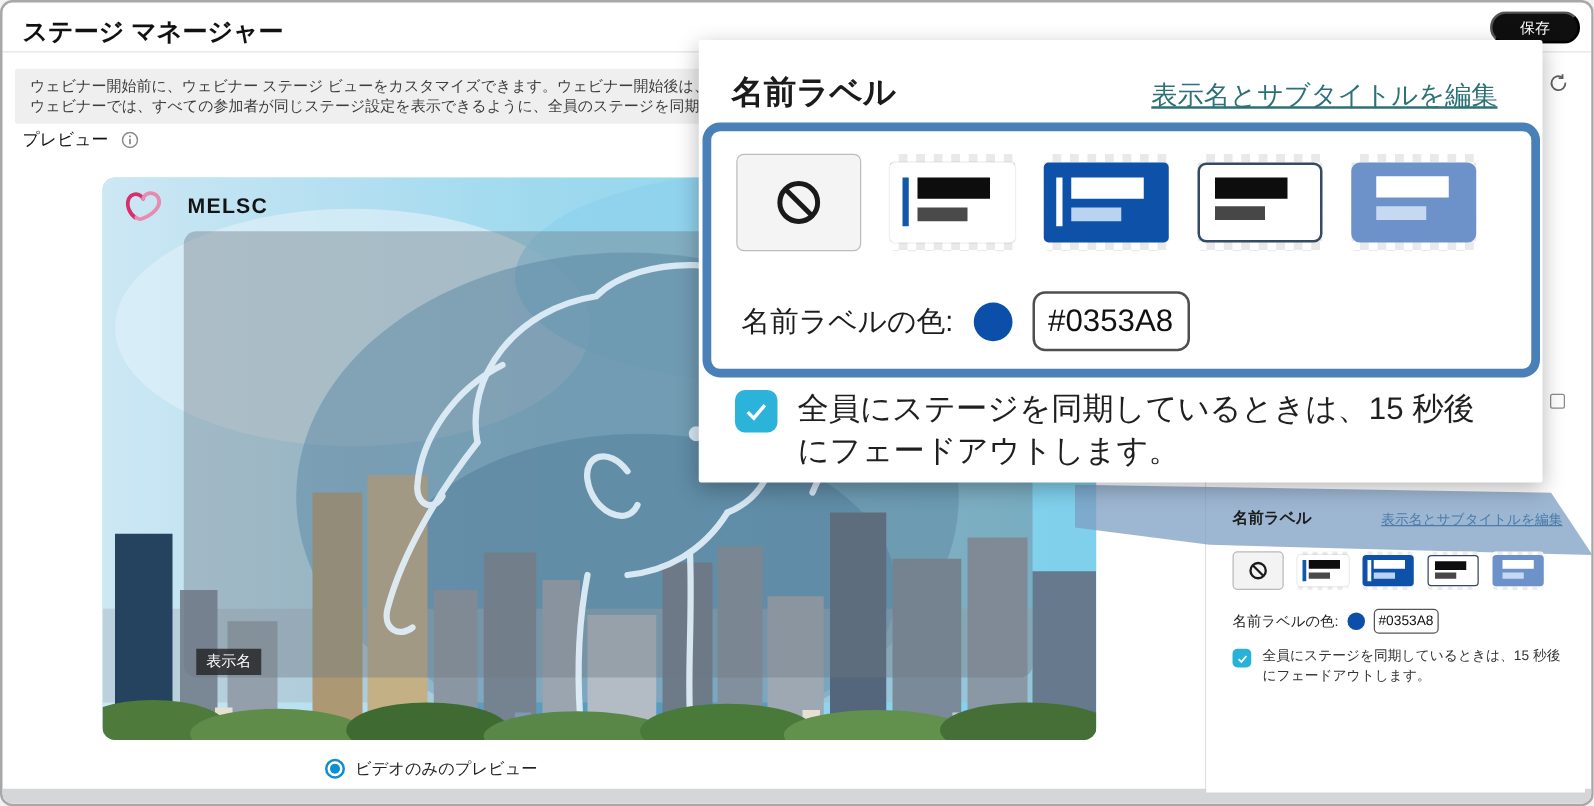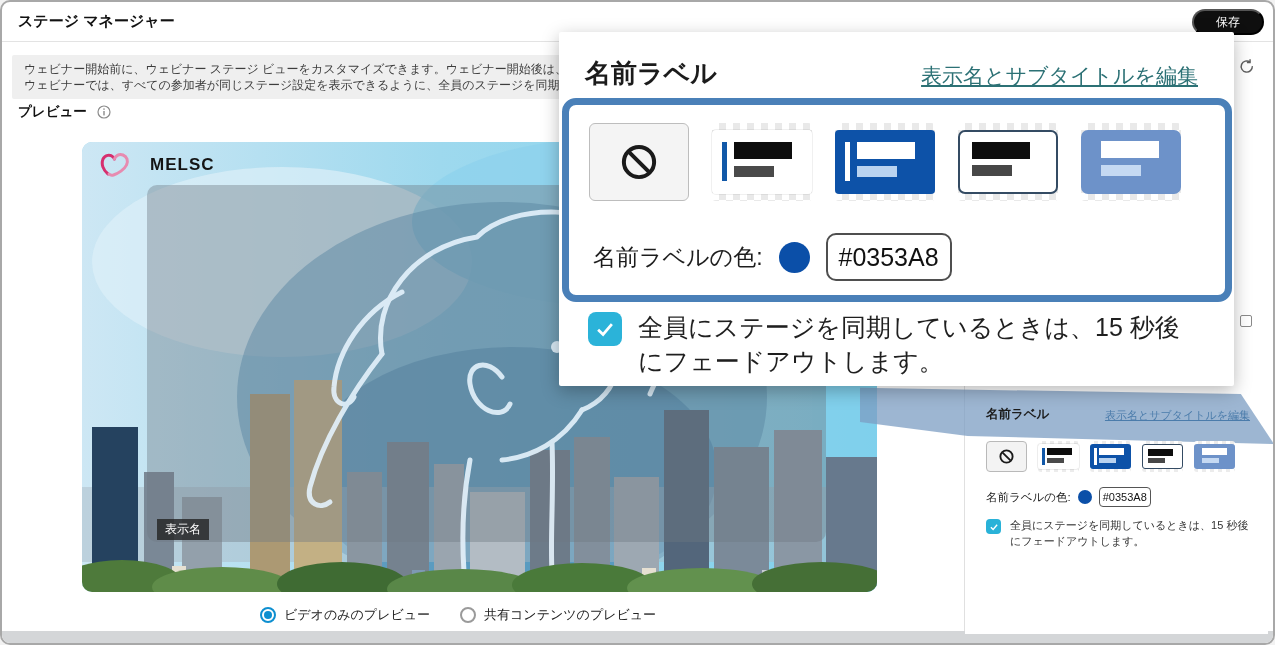--- a/index.html
+++ b/index.html
@@ -1,31 +1,31 @@
 <!DOCTYPE html>
 <html><head>
 <meta charset="utf-8">
 <style>
   html,body{margin:0;padding:0;background:#f2f2f2;}
   *{box-sizing:border-box;}
   body{font-family:"Liberation Sans","DejaVu Sans",sans-serif;}
   .page{position:relative;width:1275px;height:645px;background:#fff;border:2px solid #a8a8a8;
         border-radius:10px;overflow:hidden;}
   
-  .title{position:absolute;left:16px;top:10px;font-size:15px;font-weight:bold;color:#111;}
+  .title{position:absolute;left:16px;top:10px;font-size:20px;font-weight:bold;color:#111;}
   .save-btn{position:absolute;left:1190px;top:7px;width:72px;height:26px;border-radius:14px;
             background:#0f0f0f;color:#fff;font-size:12px;display:flex;align-items:center;
             justify-content:center;cursor:pointer;}
   .header-divider{position:absolute;left:0;top:39px;width:100%;height:1px;background:#e3e3e3;}
   
   .info-band{position:absolute;left:10px;top:53px;width:1252px;height:44px;background:#efefef;
              border-radius:2px;padding:6px 12px;overflow:hidden;}
   .info-band div{font-size:12px;line-height:16px;color:#3d3d3d;white-space:nowrap;}
   
-  .preview-label{position:absolute;left:16px;top:101px;font-size:13.5px;font-weight:bold;color:#111;
+  .preview-label{position:absolute;left:16px;top:101px;font-size:13.5px;font-weight:normal;color:#111;
                  display:flex;align-items:center;gap:10px;}
   .preview{position:absolute;left:80px;top:140px;width:795px;height:450px;border-radius:10px;
            overflow:hidden;background:#9ed9ee;}
   .brand{position:absolute;left:18px;top:10px;display:flex;align-items:center;gap:20px;z-index:3;}
   .brand-text{font-size:17px;font-weight:bold;color:#141414;letter-spacing:1px;}
   .name-chip{position:absolute;left:75px;top:377px;background:rgba(35,35,35,.8);color:#fff;
              font-size:12px;padding:2px 8px;z-index:3;}
   .radio-row{position:absolute;left:258px;top:604px;display:flex;gap:30px;align-items:flex-start;}
   .radio-group{display:flex;align-items:center;gap:8px;cursor:pointer;}
   .radio{width:16px;height:16px;border-radius:50%;position:relative;}
@@ -187,24 +187,20 @@
       <span class="brand-text">MELSC</span>
     </div>
     <div class="name-chip">表示名</div>
   </div>
 
   <div class="radio-row">
     <div class="radio-group">
       <span class="radio sel"></span>
       <span class="radio-label">ビデオのみのプレビュー</span>
     </div>
-    <div class="radio-group">
-      <span class="radio unsel"></span>
-      <span class="radio-label">共有コンテンツのプレビュー</span>
-    </div>
   </div>
 
   <div class="vdivider"></div>
   <div class="panel-bg"></div>
   <div class="callout-band"></div>
 
   <div class="panel">
     <svg class="panel-refresh" viewBox="0 0 20 20">
       <path d="M14.5 4.5 A6.2 6.2 0 1 0 17 9" stroke="#5f5f5f" stroke-width="1.6" fill="none"></path>
       <polyline points="14.5,1.5 14.5,5 11,5" stroke="#5f5f5f" stroke-width="1.6" fill="none"></polyline>

